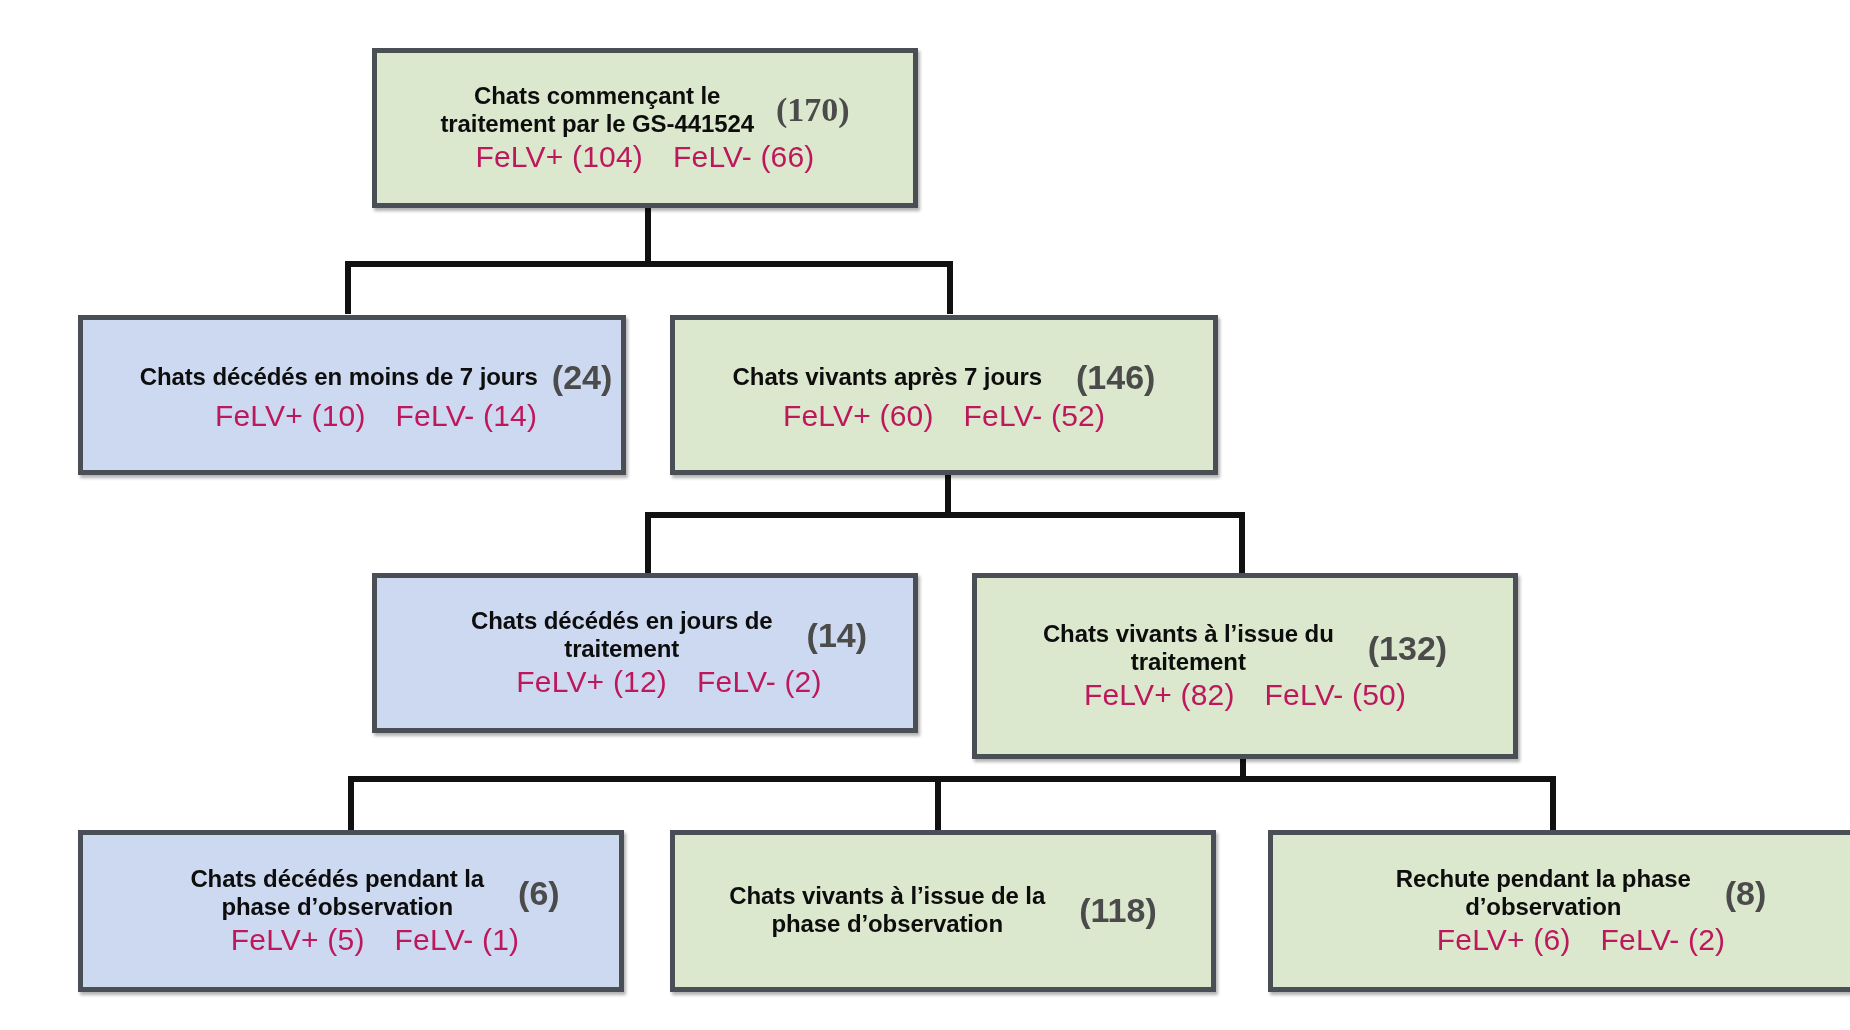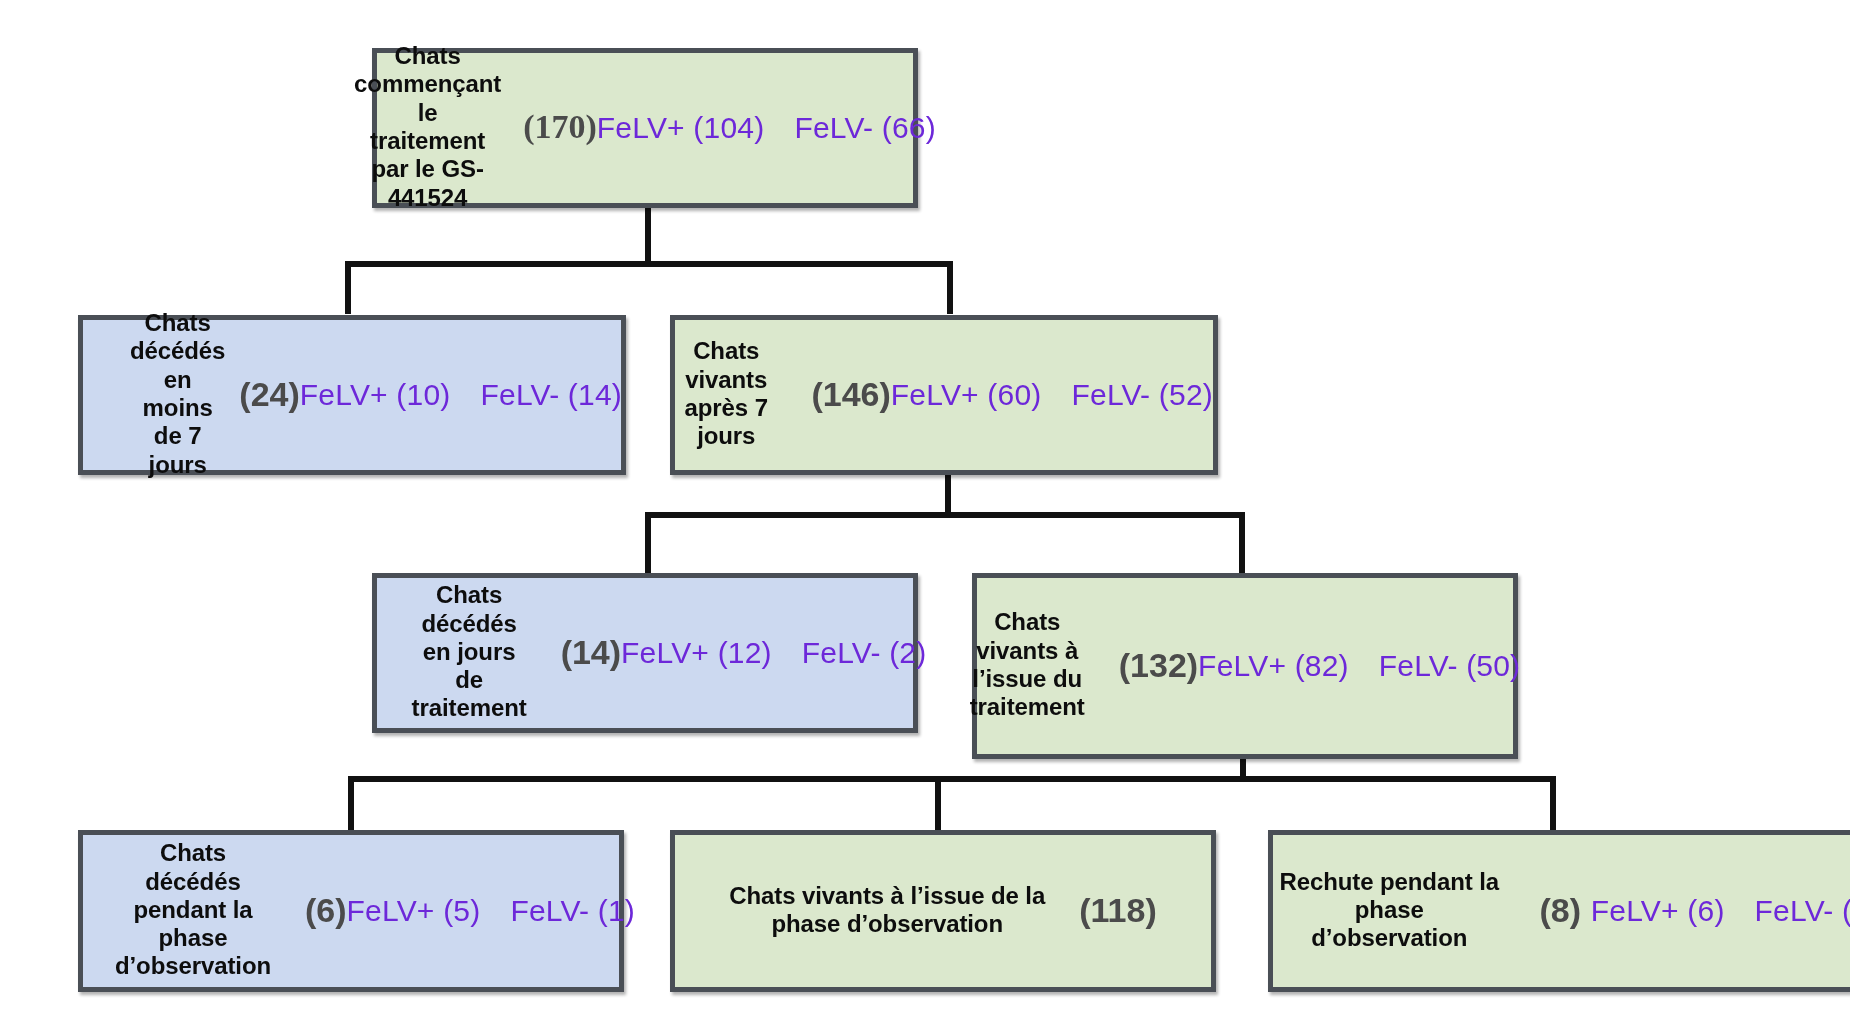--- a/index.html
+++ b/index.html
@@ -25,21 +25,21 @@
   }
   .line.v { width: 6px; }
   .line.h { height: 6px; }
 
   
   .node {
     position: absolute;
     box-sizing: border-box;
     border: 5px solid #4a4f56;
     display: flex;
-    flex-direction: row;
+    flex-direction: column;
     justify-content: center;
     box-shadow: 2px 3px 3px rgba(0,0,0,0.30);
   }
   .node.green { background: #dbe8cd; }
   .node.blue  { background: #ccd9f0; padding-left: 48px; }
 
   .node-row {
     display: flex;
     flex-direction: row;
     align-items: center;
@@ -54,21 +54,21 @@
     text-align: center;
     line-height: 1.18;
     letter-spacing: -0.1px;
   }
   .node-count {
     font-weight: bold;
     color: #4b4b4b;
     white-space: nowrap;
   }
   .node-sub {
-    color: #6d28d9;
+    color: #be185d;
     white-space: nowrap;
     letter-spacing: 0.2px;
   }
   .node-sub .gap { display: inline-block; width: 30px; }
   .t-24 { font-size: 24px; }
   .c-34 { font-size: 34px; }
   .s-30 { font-size: 30px; }
 
   
   .sp-10 { margin-left: 14px; }

